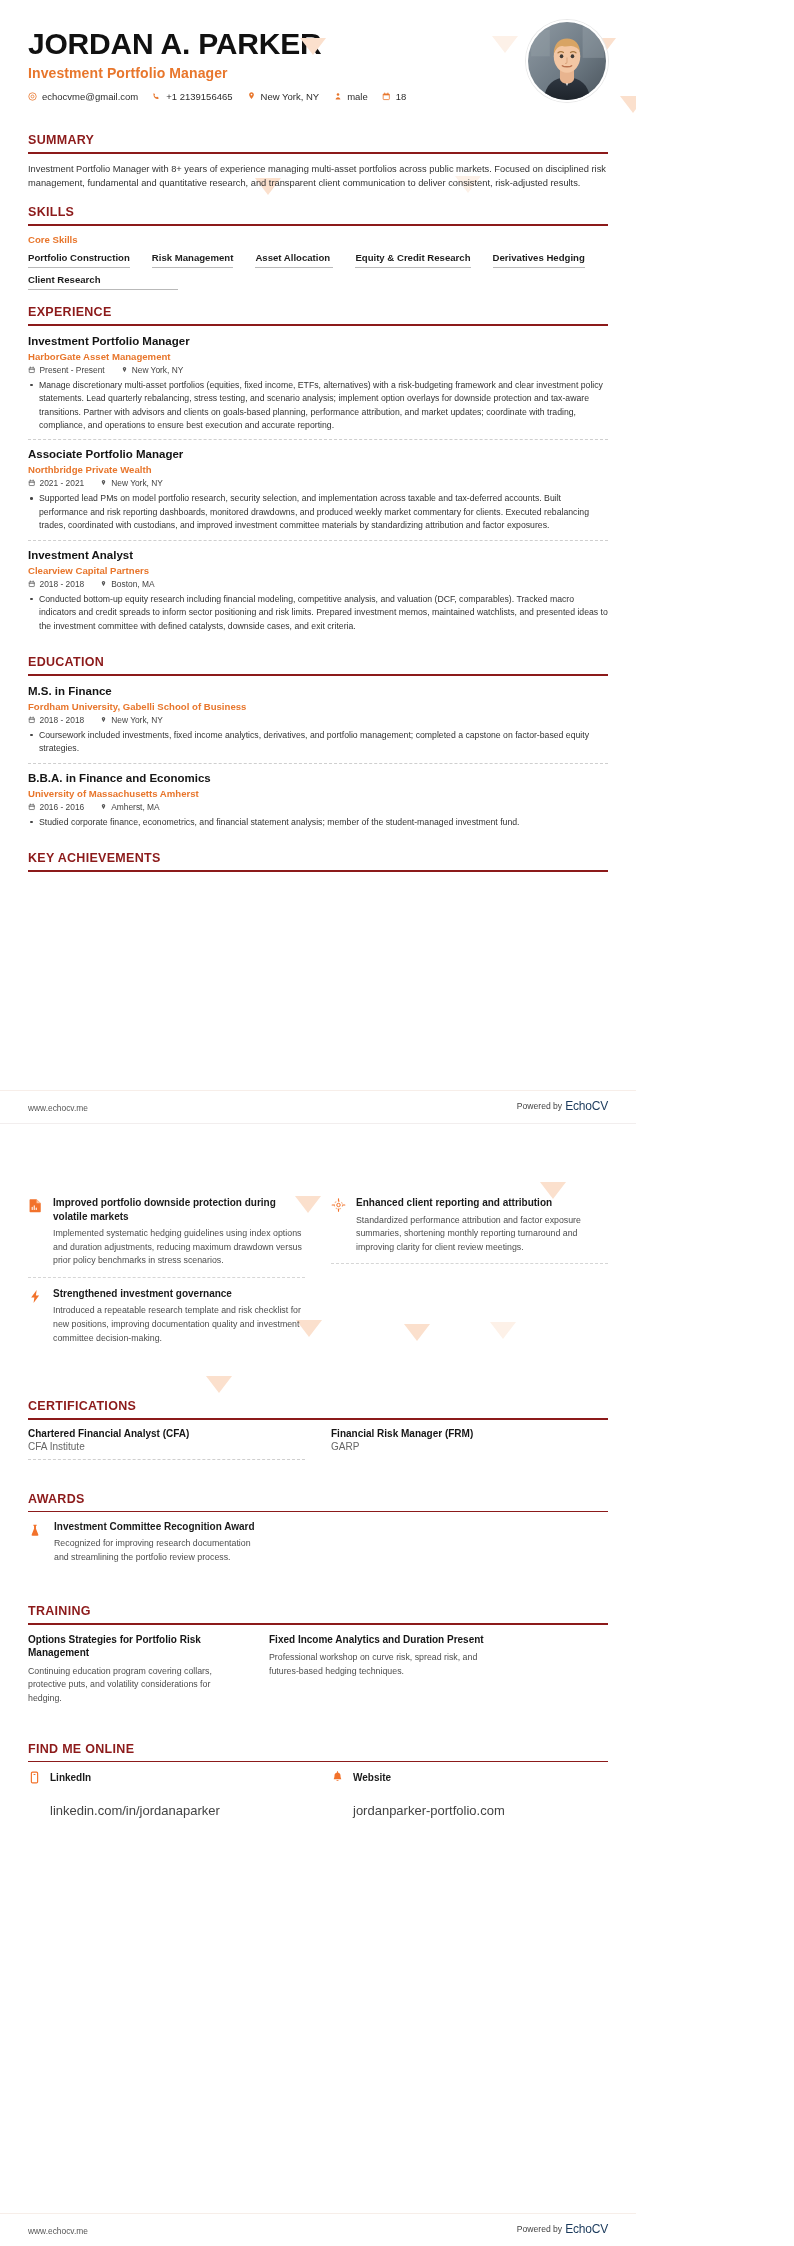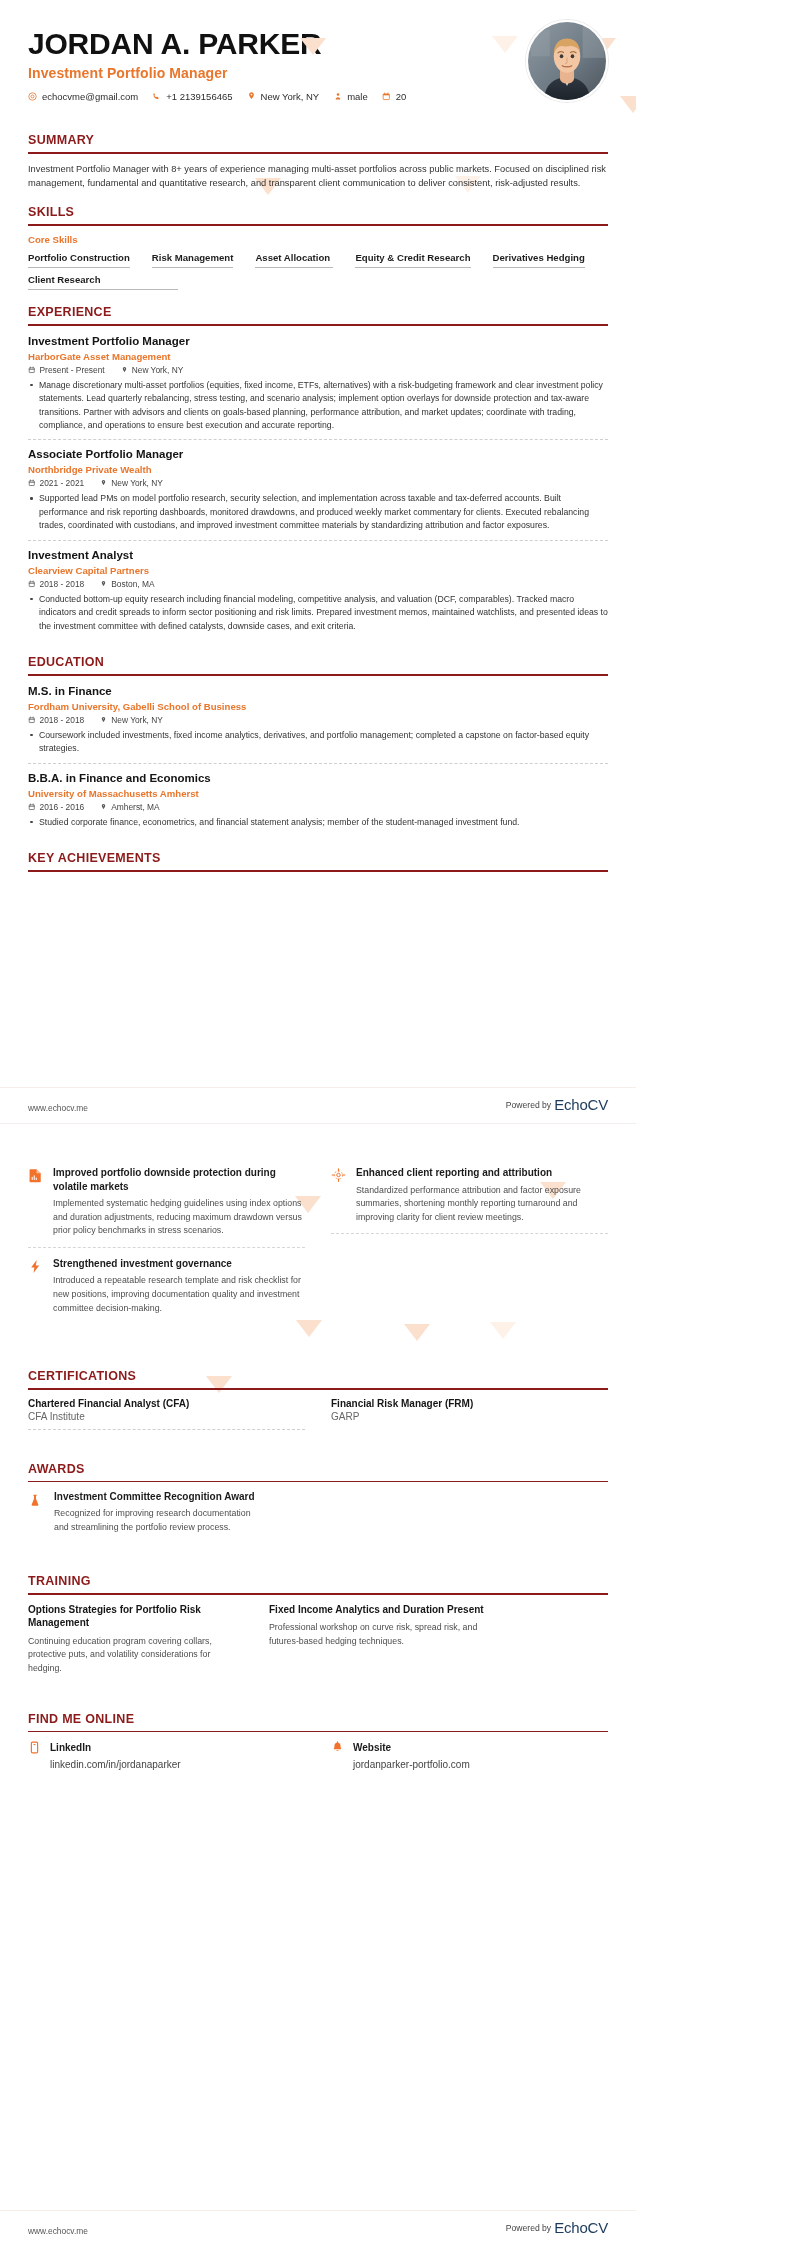--- a/index.html
+++ b/index.html
@@ -150,25 +150,25 @@
     padding: 8px 28px 10px 28px;
     display: flex;
     justify-content: space-between;
     align-items: flex-end;
     border-top: 1px solid #f7eee9;
     background: #fff;
     z-index: 4;
   }
   .footer-url { font-size: 8.4px; color: #555; }
   .footer-brand { font-size: 8.6px; color: #444; display: flex; align-items: center; gap: 3px; }
-  .footer-brand .brand { font-size: 15px; color: #1b3a5c; font-weight: 400; letter-spacing: -0.2px; }
+  .footer-brand .brand { font-size: 12px; color: #1b3a5c; font-weight: 400; letter-spacing: -0.2px; }
 
   
   .ach-grid { display: flex; gap: 26px; }
-  .ach-col { flex: 1; min-width: 0; }
+  .ach-col { flex: 1; min-width: 0; margin-top: 30px; }
   .ach-item { display: flex; gap: 9px; padding-bottom: 9px; margin-bottom: 9px; border-bottom: 1px dashed #d6d6d6; }
   .ach-item.no-rule { border-bottom: none; }
   .ach-icon { flex: 0 0 16px; width: 16px; padding-top: 1px; color: #f2722b; }
   .ach-icon svg { display: block; }
   .ach-title { font-size: 10px; font-weight: 700; color: #1b1b1b; line-height: 1.35; }
   .ach-desc { margin-top: 4px; font-size: 8.8px; line-height: 1.55; color: #4d4d4d; }
 
   
   .two-col { display: flex; gap: 26px; }
   .two-col .col { flex: 1; min-width: 0; }
@@ -186,21 +186,21 @@
   .award-title { font-size: 10px; font-weight: 700; color: #1b1b1b; line-height: 1.35; max-width: 210px; }
   .award-desc { margin-top: 3px; font-size: 8.8px; line-height: 1.55; color: #4d4d4d; max-width: 210px; }
 
   
   .links-grid { display: flex; gap: 26px; }
   .link-col { flex: 1; min-width: 0; }
   .link-head { display: flex; align-items: center; gap: 8px; }
   .link-icon { width: 14px; height: 15px; color: #f2722b; display: inline-flex; }
   .link-icon svg { display: block; }
   .link-label { font-size: 10px; font-weight: 700; color: #1b1b1b; }
-  .link-value { margin-top: 4px; margin-left: 22px; font-size: 10px; color: #444; }
+  .link-value { margin-top: 18px; margin-left: 22px; font-size: 13px; color: #444; }
 </style>
 </head>
 <body>
 
 <div class="page page-1">
 
   <div class="tri" style="left:300px; top:38px;"></div>
   <div class="tri faint" style="left:492px; top:36px;"></div>
   <div class="tri" style="left:590px; top:38px;"></div>
   <div class="tri" style="left:620px; top:96px;"></div>
@@ -250,21 +250,21 @@
         <span>male</span>
       </div>
       <div class="contact-item">
         <span class="ic">
           <svg viewBox="0 0 16 16" width="8.5" height="9">
               <rect x="2.2" y="3.2" width="11.6" height="10.6" rx="1.2" fill="none" stroke="currentColor" stroke-width="1.5"></rect>
               <rect x="2.2" y="3.2" width="11.6" height="2.6" fill="currentColor"></rect>
               <path d="M5 1.4v2.6M11 1.4v2.6" stroke="currentColor" stroke-width="1.5" stroke-linecap="round"></path>
             </svg>
         </span>
-        <span>20</span>
+        <span>18</span>
       </div>
     </div>
 
     <div class="avatar">
       <svg viewBox="0 0 100 100" preserveAspectRatio="xMidYMid slice">
         <defs>
           <linearGradient id="bgGrad" x1="0" y1="0" x2="1" y2="1">
             <stop offset="0%" stop-color="#8f9aa3"></stop>
             <stop offset="55%" stop-color="#6e7a84"></stop>
             <stop offset="100%" stop-color="#4b555d"></stop>

